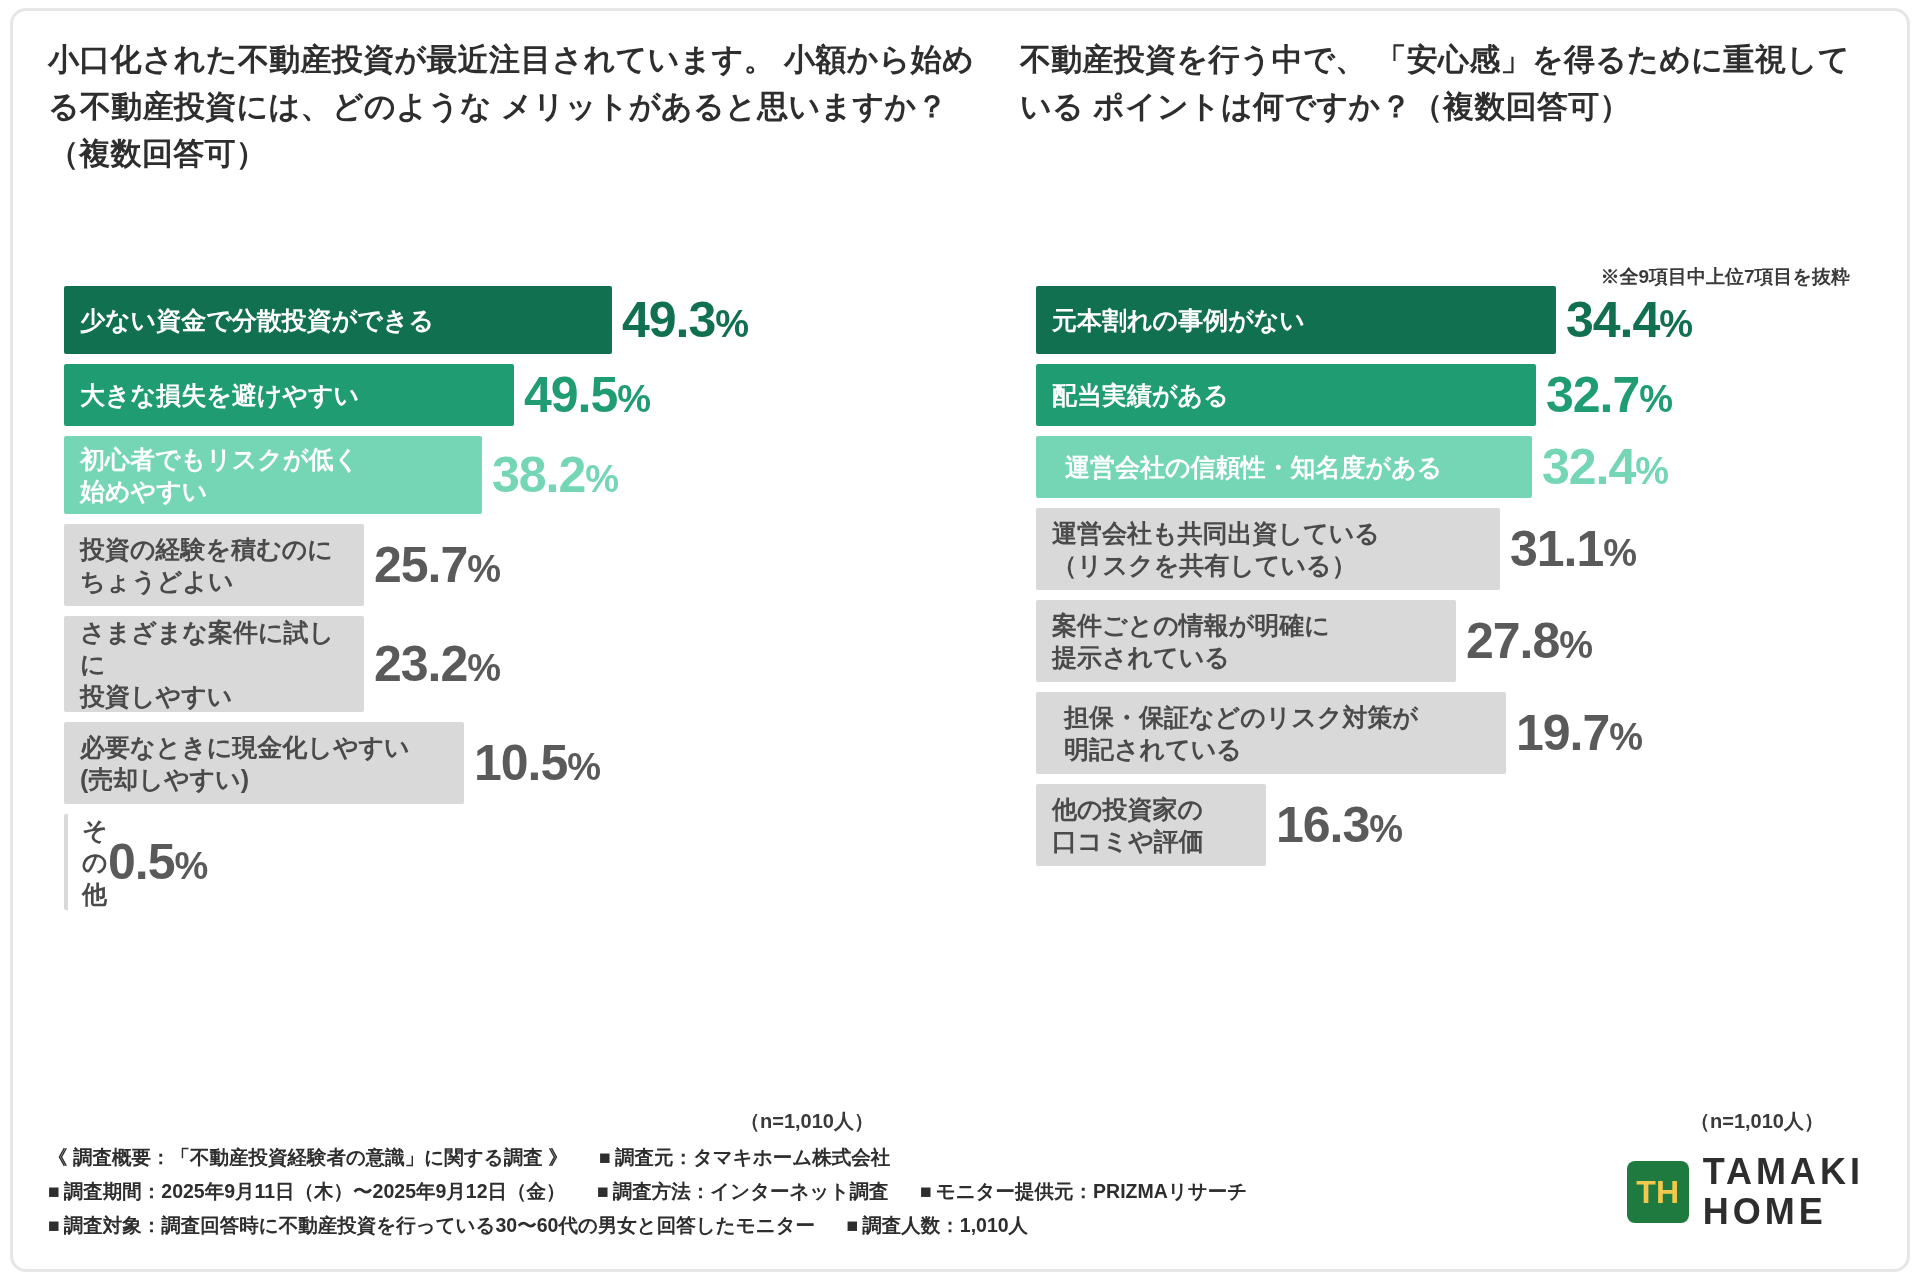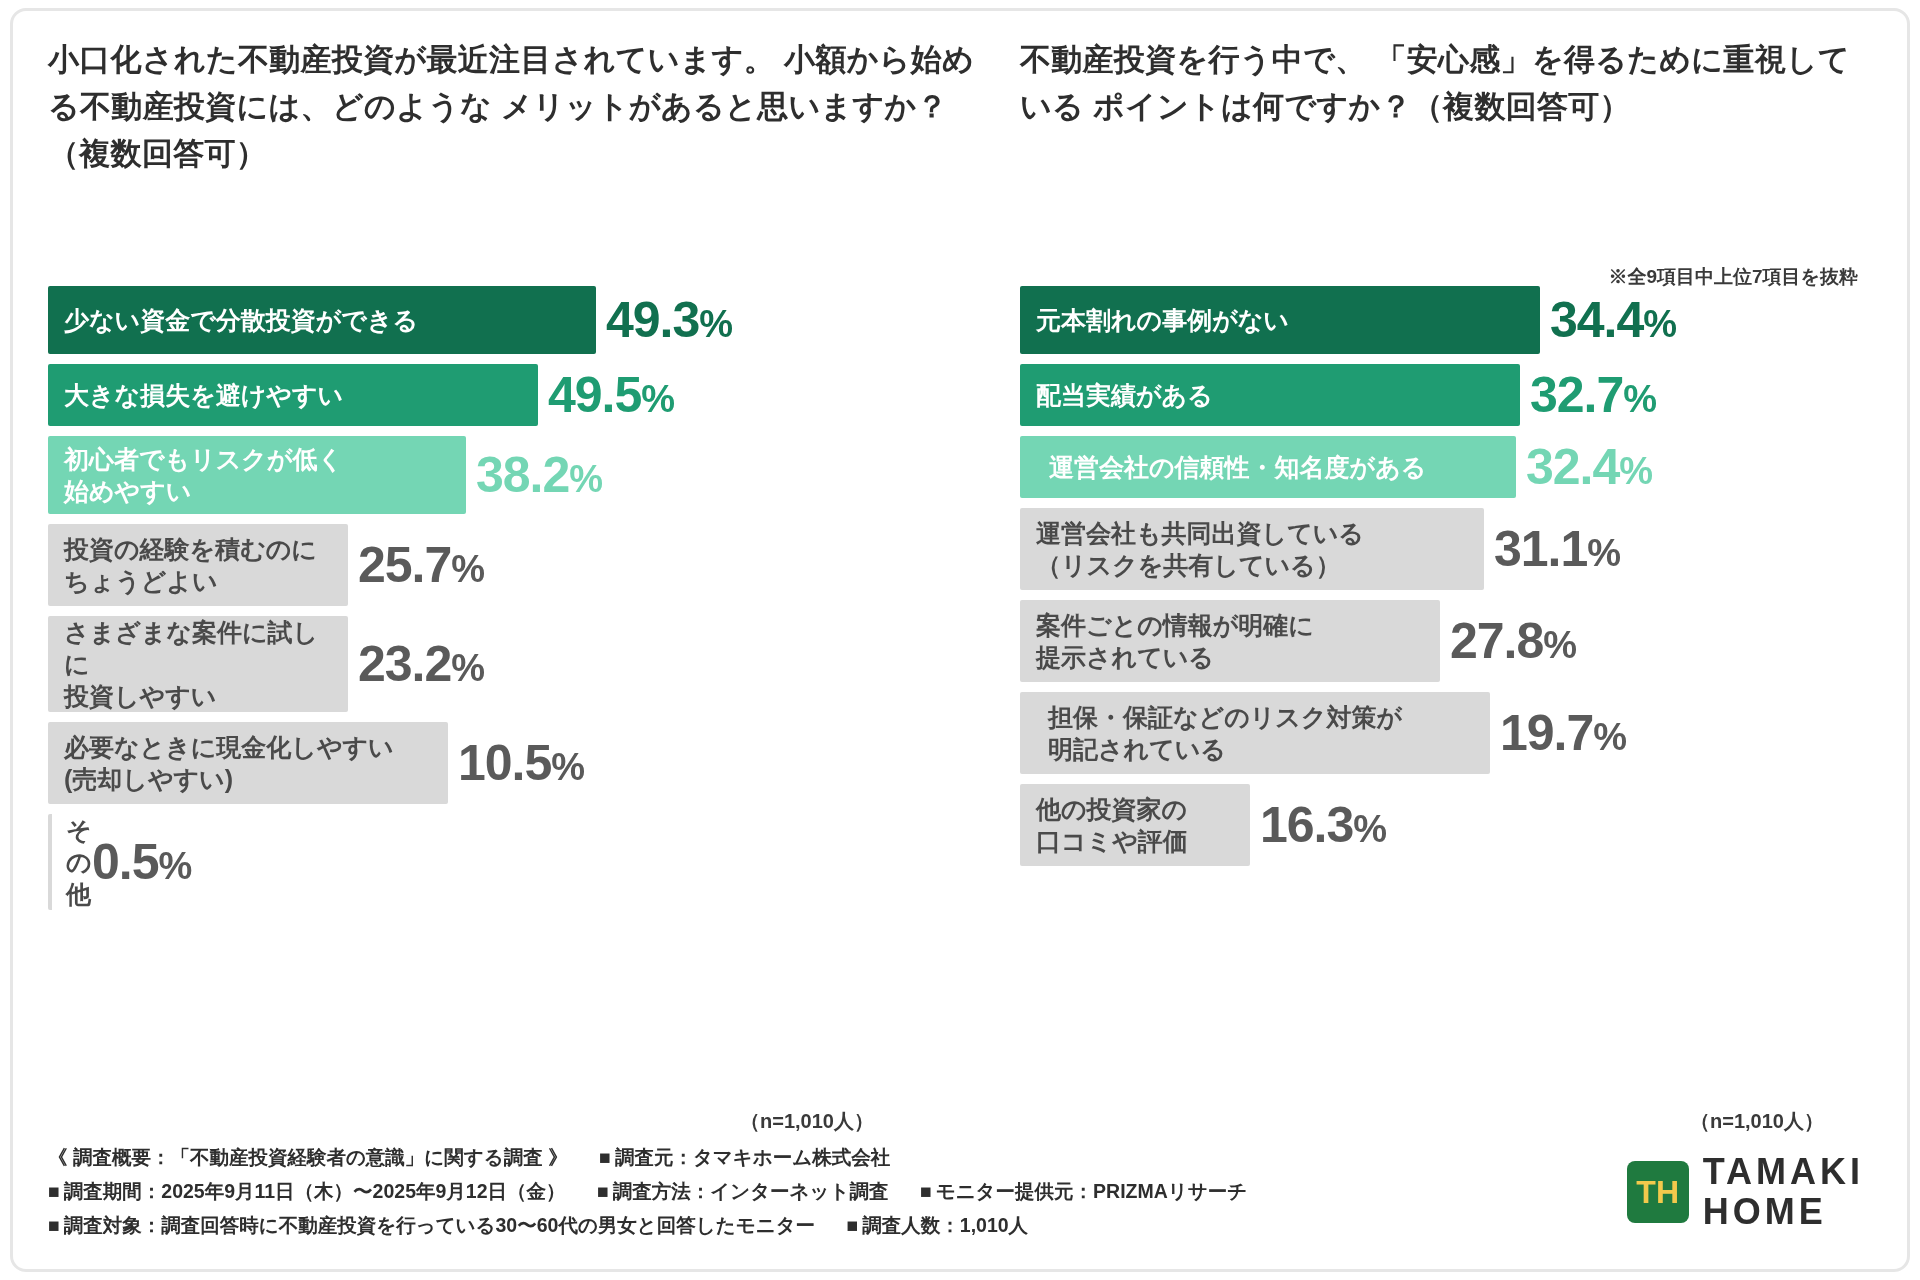--- a/index.html
+++ b/index.html
@@ -30,21 +30,21 @@
   .qtitle {
     font-size: 31px;
     font-weight: bold;
     color: #2e2e2e;
     line-height: 1.52;
     letter-spacing: 0.3px;
   }
 
   .note {
     position: absolute;
-    right: 12px;
+    right: 20px;
     top: 228px;
     font-size: 19px;
     color: #3a3a3a;
     font-weight: bold;
   }
 
   .bars { position: absolute; left: 0; width: 100%; }
   .bars-left  { top: 250px; }
   .bars-right { top: 250px; }
 
@@ -54,20 +54,21 @@
     align-items: center;
     margin-bottom: 10px;
   }
 
   .bar {
     display: flex;
     align-items: center;
     padding: 0 16px;
     min-height: 56px;
     border-radius: 2px;
+    margin-left: 16px;
   }
   .bar-label {
     font-size: 25px;
     font-weight: bold;
     line-height: 1.28;
     white-space: pre-line;
   }
   .value {
     font-size: 50px;
     font-weight: bold;
@@ -155,21 +156,21 @@
 小額から始める不動産投資には、どのような
 メリットがあると思いますか？（複数回答可）</div>
     <div class="bars bars-left" id="bars-left">
         <div class="row t1">
           <div class="bar" style="width: 548px; min-height: 68px;">
             <div class="bar-label">少ない資金で分散投資ができる</div>
           </div>
           <div class="value"><span>49.3</span><span class="pct">%</span></div>
         </div>
         <div class="row t2">
-          <div class="bar" style="width: 490px; min-height: 62px;">
+          <div class="bar" style="width: 450px; min-height: 62px;">
             <div class="bar-label">大きな損失を避けやすい</div>
           </div>
           <div class="value"><span>49.5</span><span class="pct">%</span></div>
         </div>
         <div class="row t3">
           <div class="bar" style="width: 418px; min-height: 78px;">
             <div class="bar-label">初心者でもリスクが低く
 始めやすい</div>
           </div>
           <div class="value"><span>38.2</span><span class="pct">%</span></div>

